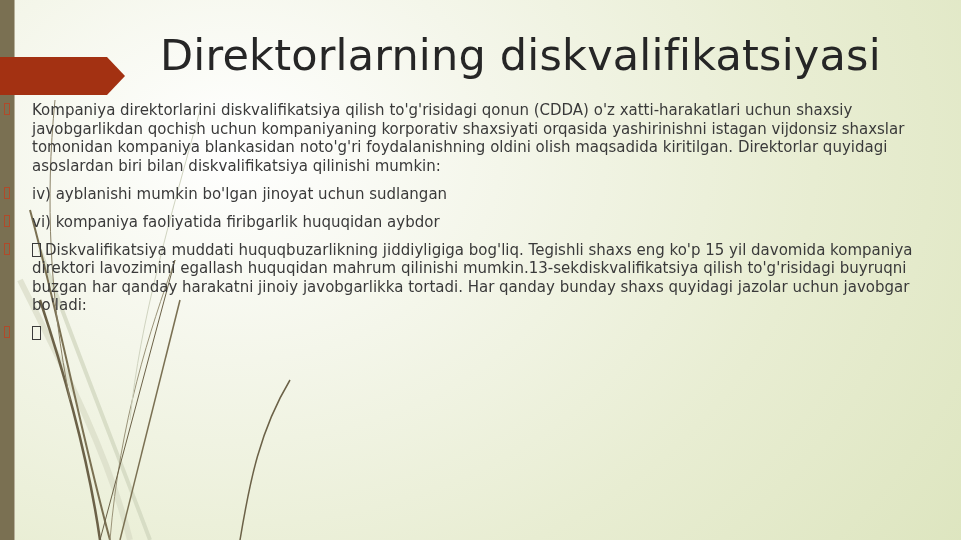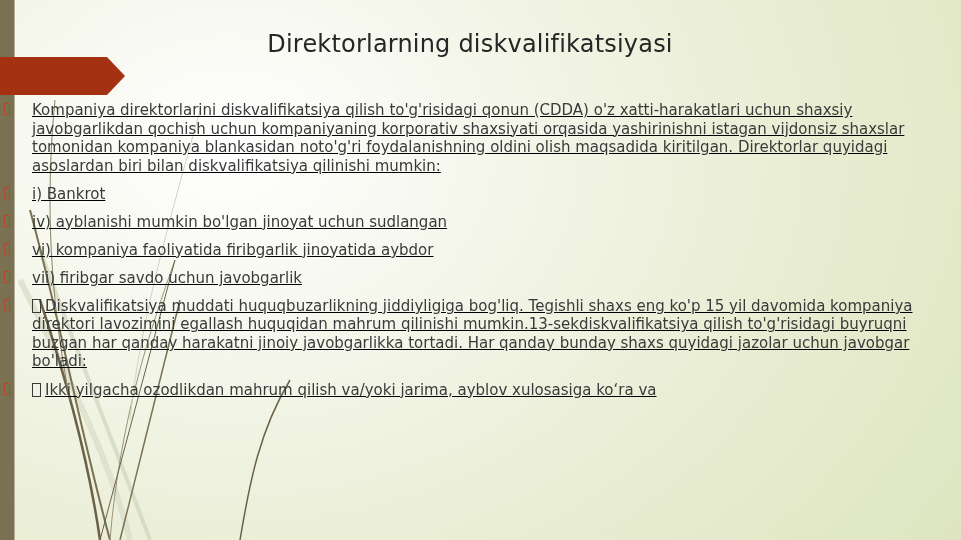--- a/index.html
+++ b/index.html
@@ -4,22 +4,22 @@
 <style>
   html, body { margin:0; padding:0; }
   body { width:961px; height:540px; overflow:hidden; position:relative;
     font-family: "DejaVu Sans", sans-serif; }
   .slide { position:absolute; inset:0;
     background: radial-gradient(ellipse 900px 700px at 230px 150px, #ffffff 0%, #f4f6ea 30%, #e8edd2 65%, #dde5bf 100%); }
   .leftbar { position:absolute; left:0; top:0; width:14px; height:540px; background:#7a7052; }
   .leftbar-edge { position:absolute; left:14px; top:0; width:1px; height:540px; background:#b6b09a; }
   .ribbon { position:absolute; left:0; top:57px; width:125px; height:38px; }
   .title { position:absolute; left:160px; top:30px; width:620px; text-align:center;
-    font-size:24px; color:#262626; letter-spacing:0.2px; white-space:nowrap; }
-  .body { position:absolute; left:0; top:101px; width:961px;text-decoration:underline; }
+    font-size:43px; color:#262626; letter-spacing:0.2px; white-space:nowrap; }
+  .body { position:absolute; left:0; top:101px; width:961px; }
   .item { position:relative; padding-left:32px; padding-right:8px; font-size:15px; line-height:18.5px;
     color:#3a3a3a; margin-bottom:9.6px; }
   .bullet { position:absolute; left:4px; top:2px; width:4px; height:10px; border:1px solid #b04a2a; }
   .glyph { display:inline-block; width:9px; height:14px; border:1px solid #3a3a3a; margin-right:4px; vertical-align:-2px; box-sizing:border-box; }
   svg.lines { position:absolute; left:0; top:0; pointer-events:none; }
 </style>
 </head>
 <body>
 
 <div class="slide"></div>
@@ -46,38 +46,30 @@
 
 <div class="title">Direktorlarning diskvalifikatsiyasi</div>
 
 <div class="body">
   <div class="item">
     <span class="bullet"></span>
     <span>Kompaniya direktorlarini diskvalifikatsiya qilish to'g'risidagi qonun (CDDA) o'z xatti-harakatlari uchun shaxsiy javobgarlikdan qochish uchun kompaniyaning korporativ shaxsiyati orqasida yashirinishni istagan vijdonsiz shaxslar tomonidan kompaniya blankasidan noto'g'ri foydalanishning oldini olish maqsadida kiritilgan. Direktorlar quyidagi asoslardan biri bilan diskvalifikatsiya qilinishi mumkin:</span>
   </div>
   <div class="item">
     <span class="bullet"></span>
-    <span>i) Bankrot</span>
-  </div>
-  <div class="item">
-    <span class="bullet"></span>
   </div>
   <div class="item">
     <span class="bullet"></span>
     <span>iv) ayblanishi mumkin bo'lgan jinoyat uchun sudlangan</span>
   </div>
   <div class="item">
     <span class="bullet"></span>
-    <span>vi) kompaniya faoliyatida firibgarlik jinoyatida aybdor</span>
-  </div>
-  <div class="item">
-    <span class="bullet"></span>
-    <span>vii) firibgar savdo uchun javobgarlik</span>
+    <span>vi) kompaniya faoliyatida firibgarlik huquqidan aybdor</span>
   </div>
   <div class="item">
     <span class="bullet"></span>
     <span class="glyph"></span><span>Diskvalifikatsiya muddati huquqbuzarlikning jiddiyligiga bog'liq. Tegishli shaxs eng ko'p 15 yil davomida kompaniya direktori lavozimini egallash huquqidan mahrum qilinishi mumkin.13-sekdiskvalifikatsiya qilish to'g'risidagi buyruqni buzgan har qanday harakatni jinoiy javobgarlikka tortadi. Har qanday bunday shaxs quyidagi jazolar uchun javobgar bo'ladi:</span>
   </div>
   <div class="item">
     <span class="bullet"></span>
-    <span class="glyph"></span><span>Ikki yilgacha ozodlikdan mahrum qilish va/yoki jarima, ayblov xulosasiga ko‘ra va</span>
+    <span class="glyph"></span>
   </div>
 </div>
 
 </body></html>

